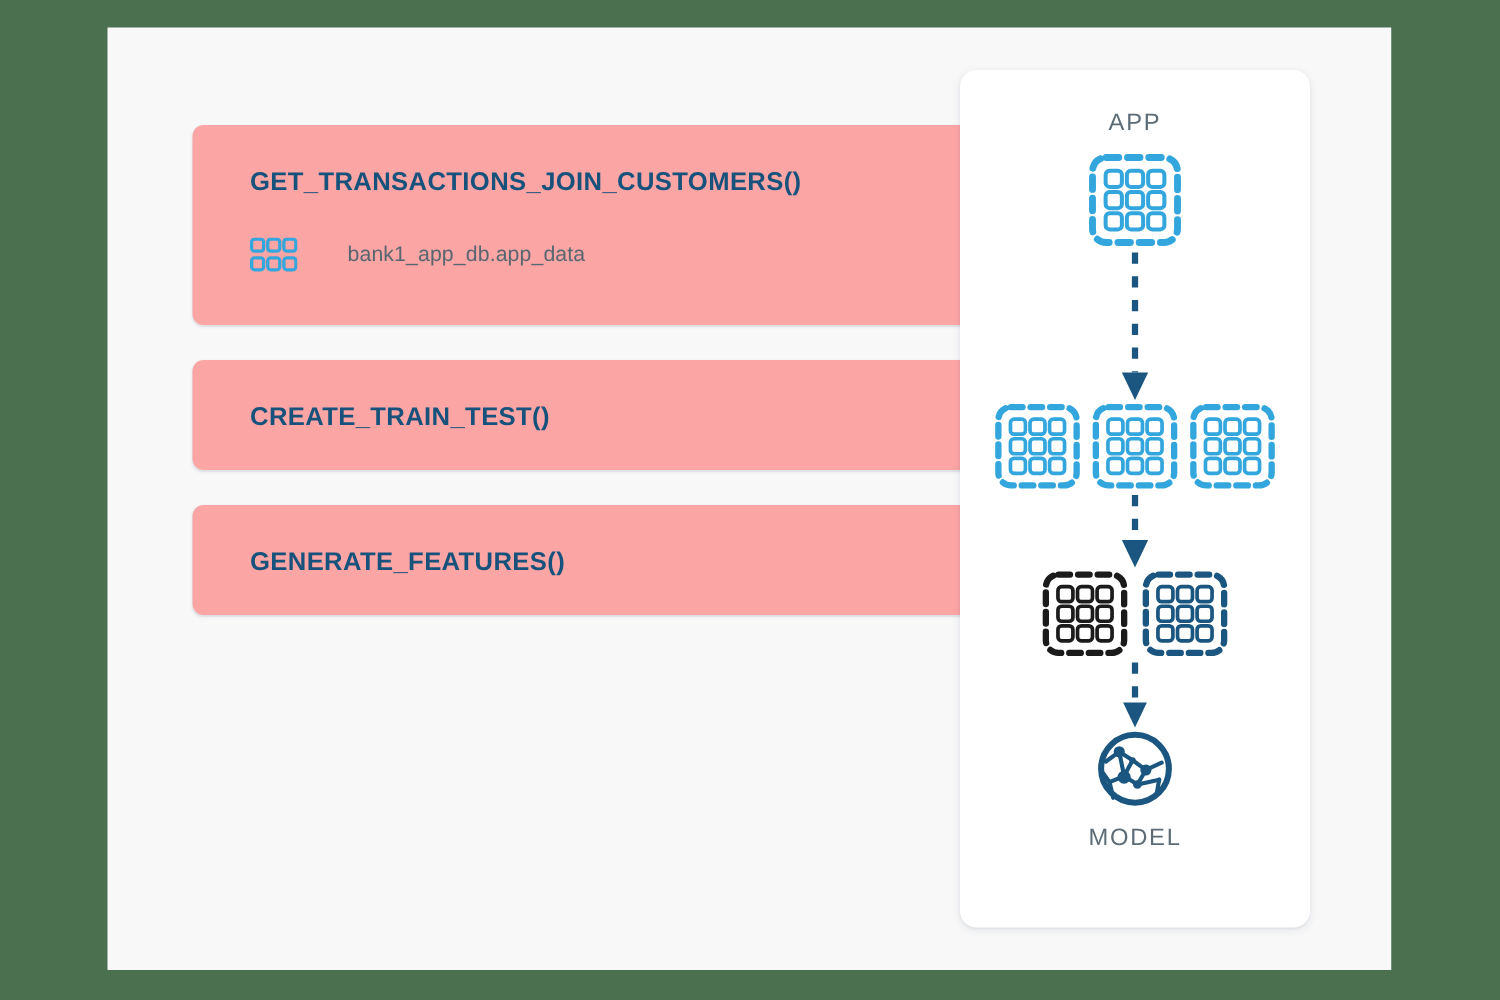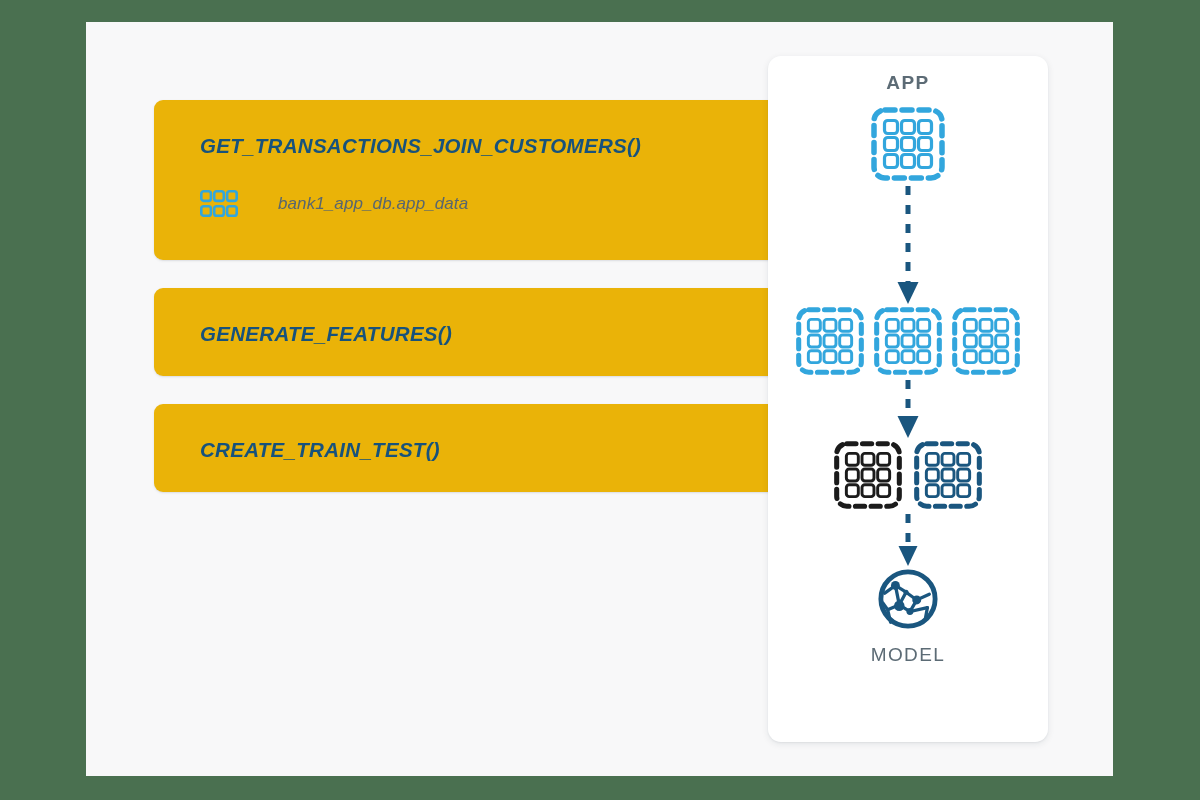--- a/index.html
+++ b/index.html
@@ -27,26 +27,25 @@
 
   
   .cards-column {
     position: absolute;
     left: 68px;           
     top: 78px;            
     width: 700px;
   }
 
   .func-card {
-    background: #eab308;
+    background: #fca5a5;
     border-radius: 9px;
     box-shadow: 0 1px 3px rgba(20,40,60,0.08), 0 1px 1px rgba(20,40,60,0.05);
     margin-bottom: 28px;
     padding: 34px 0 30px 46px;
-    font-style: italic;
   }
 
   .func-card.with-sources {
     padding-bottom: 34px;
   }
 
   .func-title {
     color: #17527c;
     font-size: 20.5px;
     font-weight: bold;
@@ -94,21 +93,21 @@
     align-items: center;
   }
 
   .diagram-caption {
     color: #5c6b75;
     font-size: 19px;
     letter-spacing: 1.4px;
     font-weight: normal;
   }
 
-  .caption-top { margin-top: 16px; margin-bottom: 12px; font-weight: bold; }
+  .caption-top { margin-top: 32px; margin-bottom: 12px; }
   .caption-bottom { margin-top: 14px; }
 
   .stage-row {
     display: flex;
     justify-content: center;
     align-items: center;
   }
 
   .arrow-svg { display: block; }
 
@@ -144,25 +143,25 @@
             </svg>
           </span>
           <span class="source-label">bank1_app_db.app_data</span>
         </div>
 
 
       </div>
     </div>
 
     <div class="func-card">
+      <div class="func-title">CREATE_TRAIN_TEST()</div>
+    </div>
+
+    <div class="func-card">
       <div class="func-title">GENERATE_FEATURES()</div>
-    </div>
-
-    <div class="func-card">
-      <div class="func-title">CREATE_TRAIN_TEST()</div>
     </div>
 
 
   </div>
 
   <div class="diagram-panel">
 
     <div class="diagram-caption caption-top">APP</div>
 
     <div class="stage-row">

